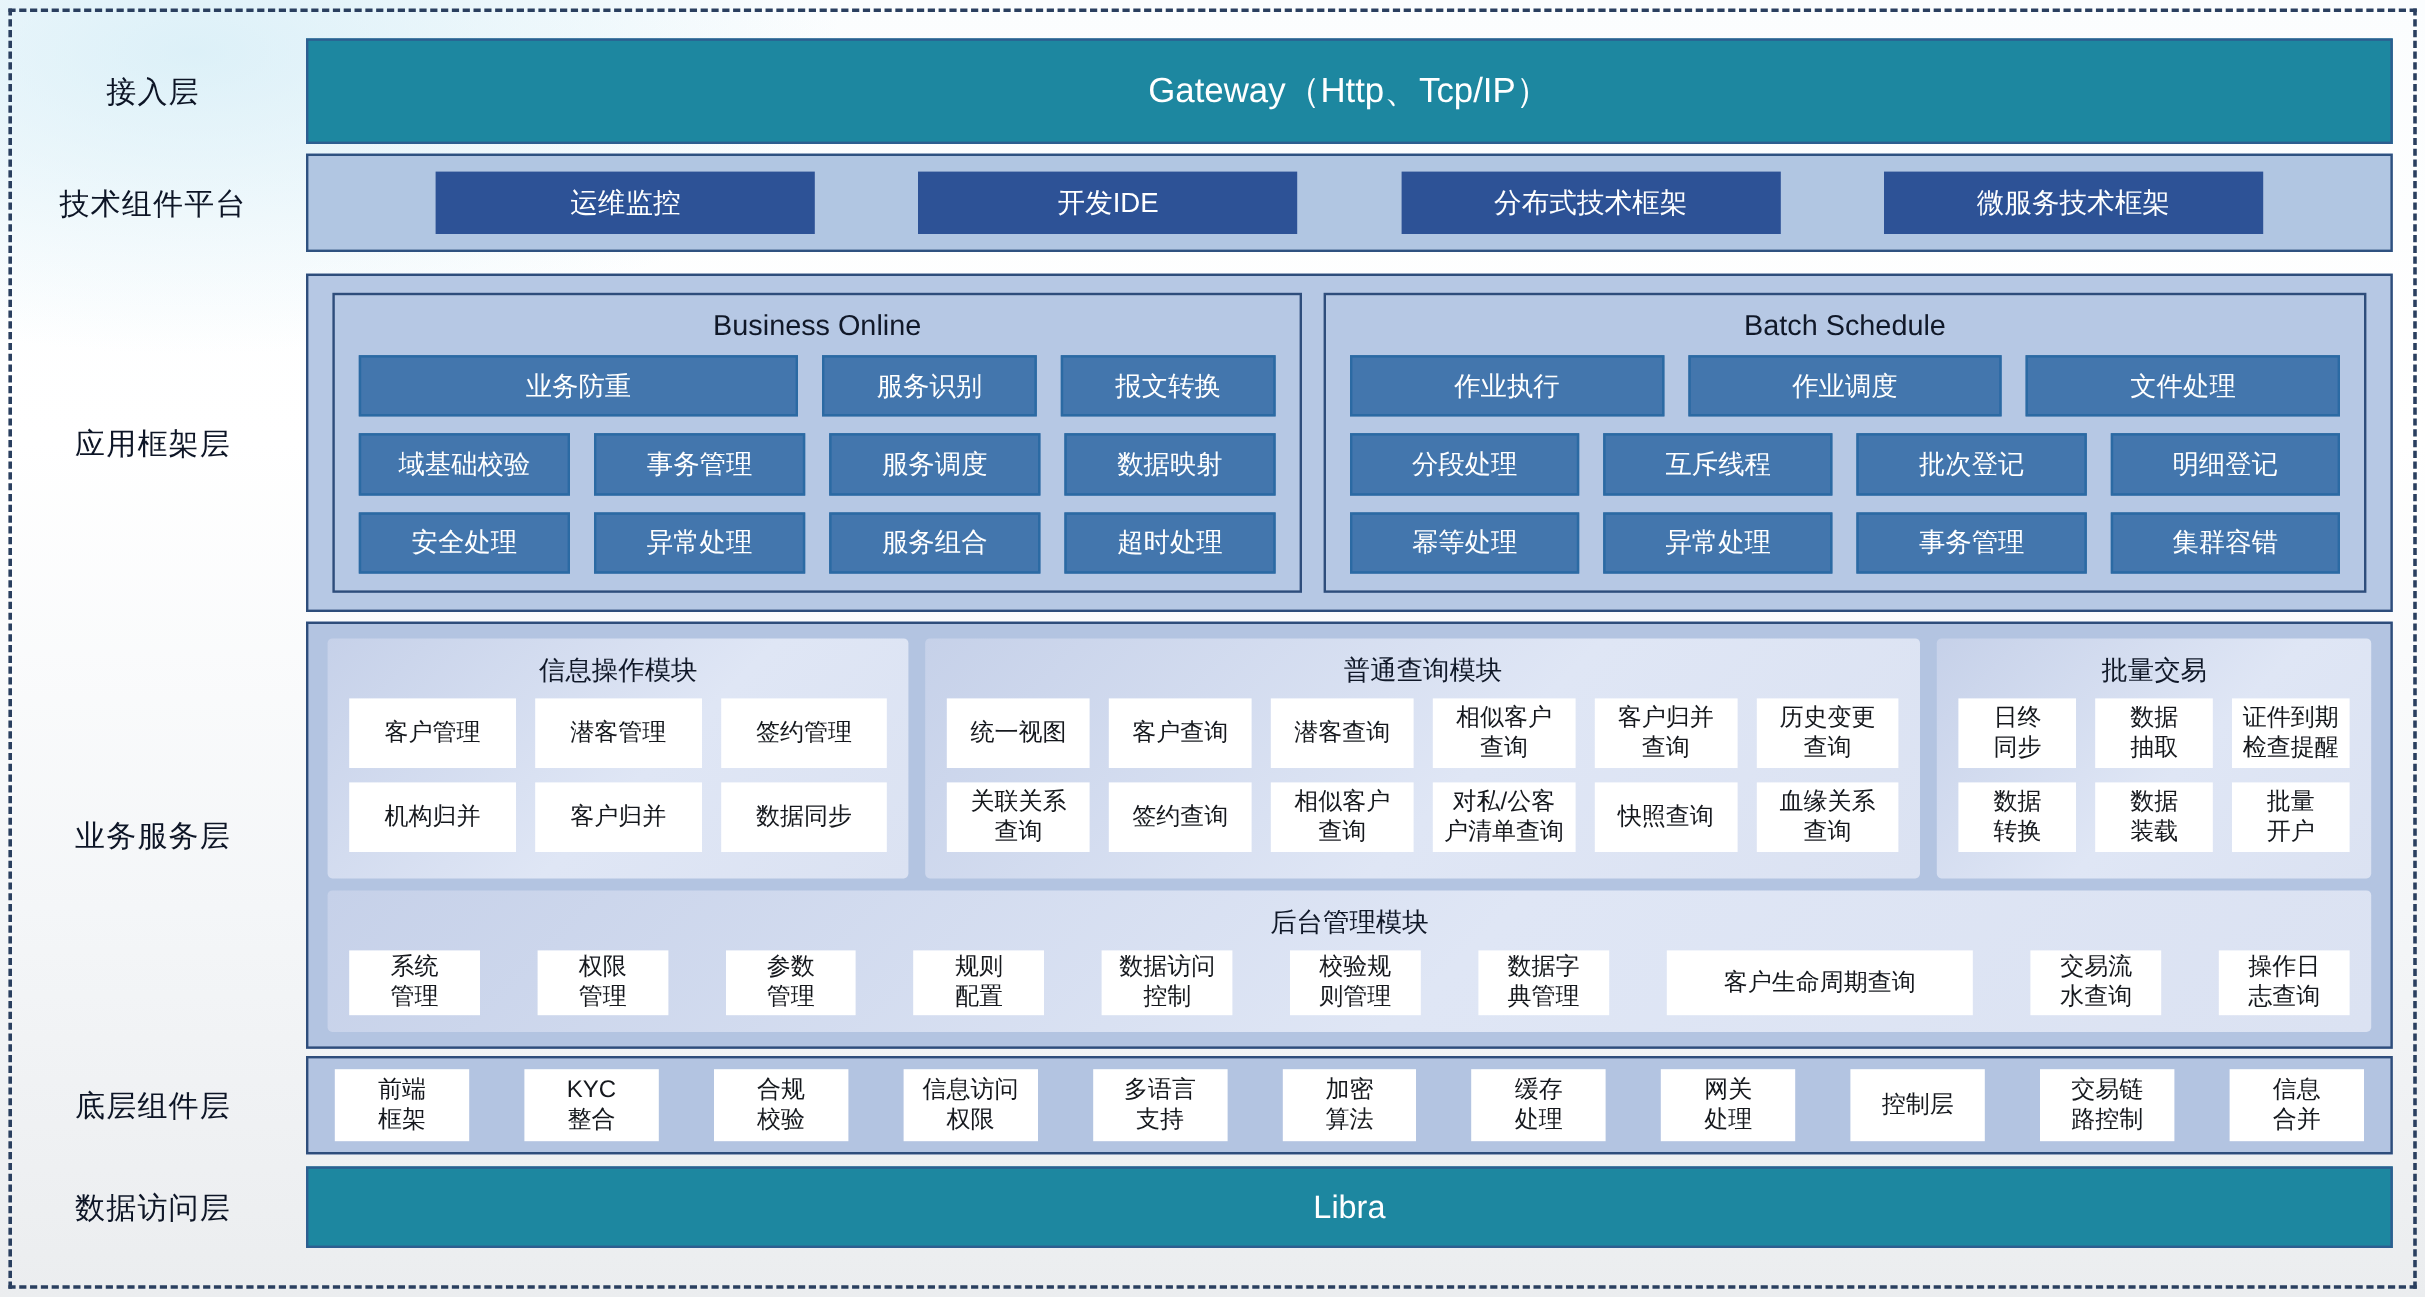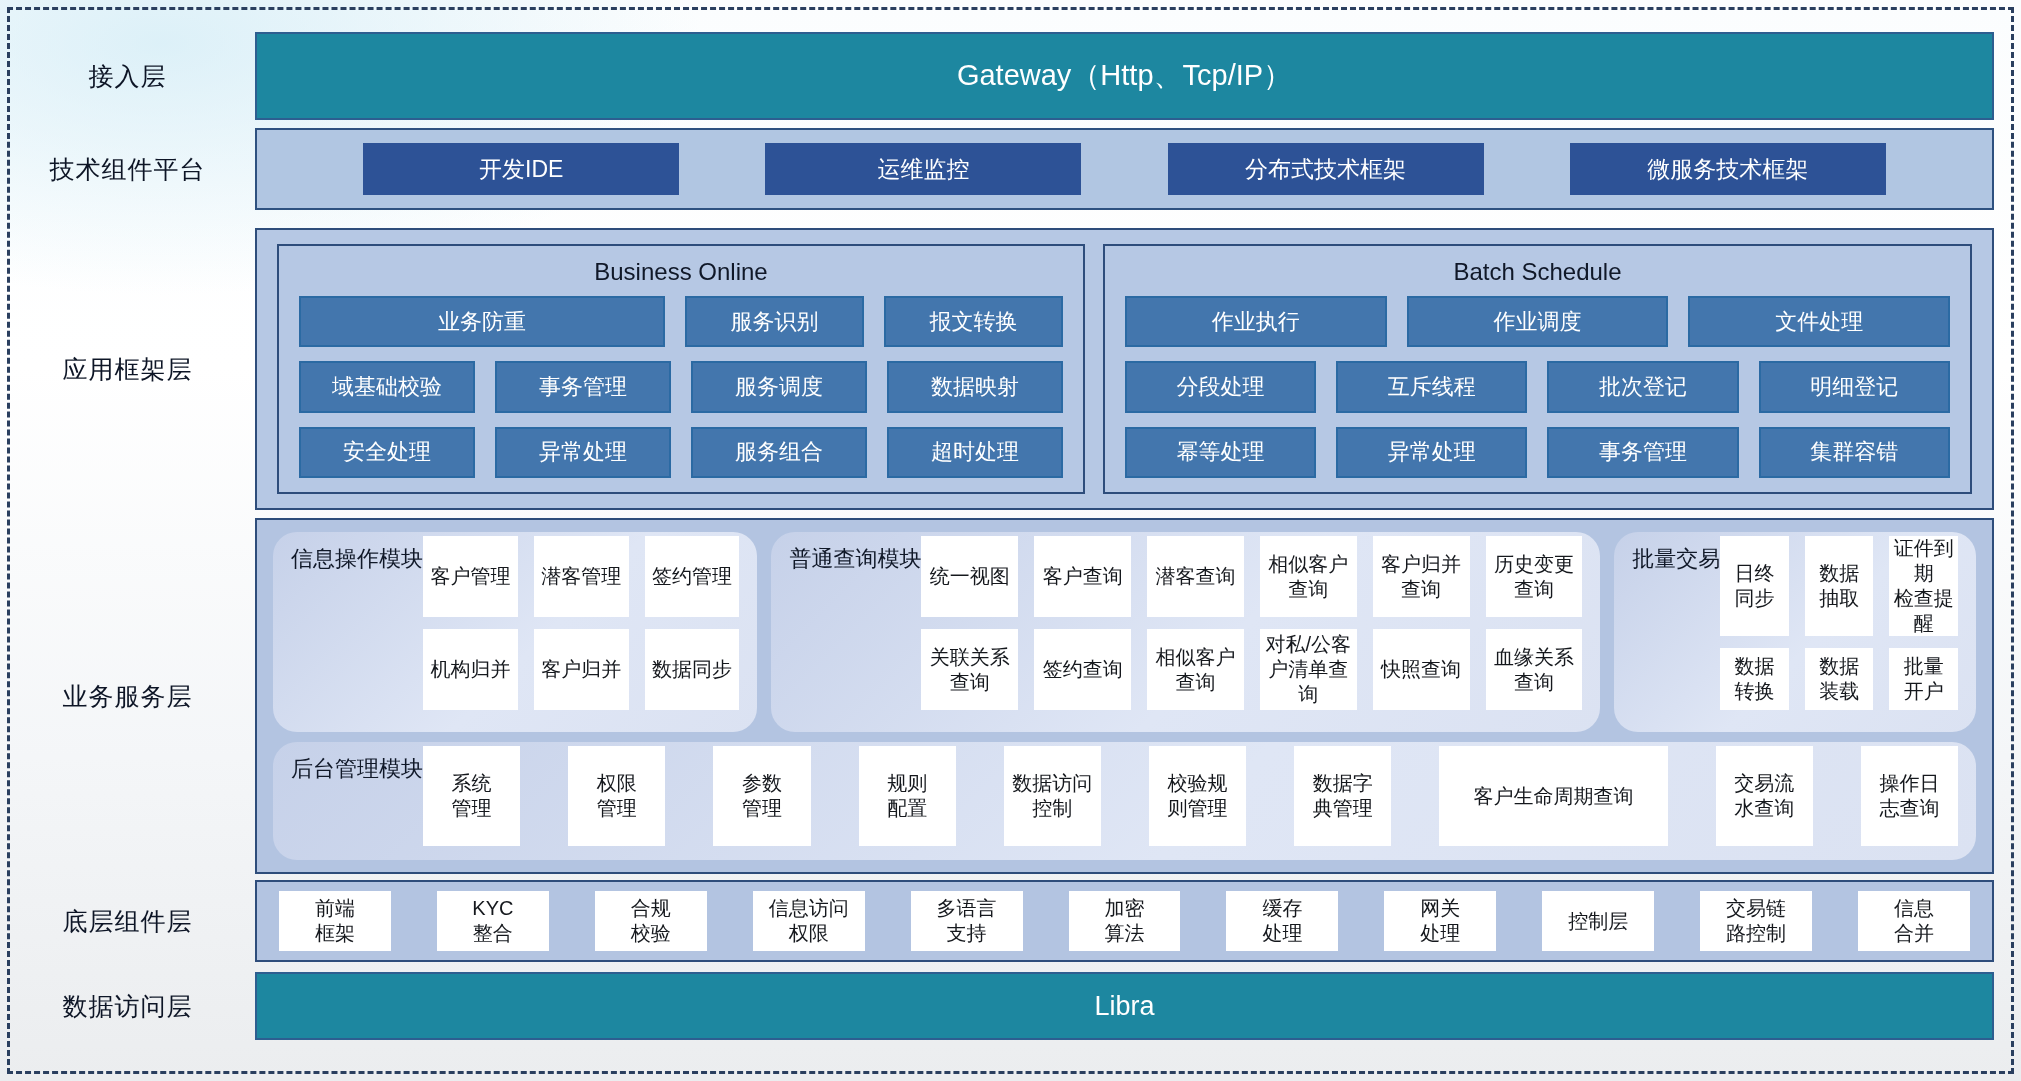--- a/index.html
+++ b/index.html
@@ -54,21 +54,21 @@
     display:flex; align-items:center; justify-content:center; font-size:22px;
   }
 
   .biz-box {
     height:100%; background:#b3c4e1; border:2px solid #2e4d7b;
     display:flex; flex-direction:column; padding:12px 16px; gap:10px;
   }
   .panel-row { display:flex; gap:14px; flex:1; min-height:0; }
   .panel {
     background:linear-gradient(135deg,#c6d1e9 0%, #dfe6f5 55%, #dbe2f2 100%);
-    border-radius:24px; display:flex; flex-direction:row; padding:4px 18px 22px;
+    border-radius:4px; display:flex; flex-direction:column; padding:4px 18px 22px;
   }
   .panel-title { text-align:center; font-size:22px; color:#101828; padding:8px 0 8px; }
   .panel-rows { flex:1; display:flex; flex-direction:column; gap:12px; min-height:0; }
   .wrow { display:flex; gap:16px; flex:1; }
   .whitebox {
     flex:1; background:#ffffff; color:#15181d;
     display:flex; align-items:center; justify-content:center; text-align:center;
     font-size:20px; line-height:1.25; white-space:pre-line;
   }
   .panel-bottom { flex:0 0 118px; padding-bottom:14px; }
@@ -90,22 +90,22 @@
     <div class="layer-label">接入层</div>
     <div class="layer-content">
       <div class="tealbar">Gateway（Http、Tcp/IP）</div>
     </div>
   </div>
 
   <div class="layer-row row-tech">
     <div class="layer-label">技术组件平台</div>
     <div class="layer-content">
       <div class="tech-box">
+          <div class="tech-btn">运维监控</div>
           <div class="tech-btn">开发IDE</div>
-          <div class="tech-btn">运维监控</div>
           <div class="tech-btn">分布式技术框架</div>
           <div class="tech-btn">微服务技术框架</div>
         </div>
     </div>
   </div>
 
   <div class="layer-row row-app">
     <div class="layer-label">应用框架层</div>
     <div class="layer-content">
       <div class="app-box">

